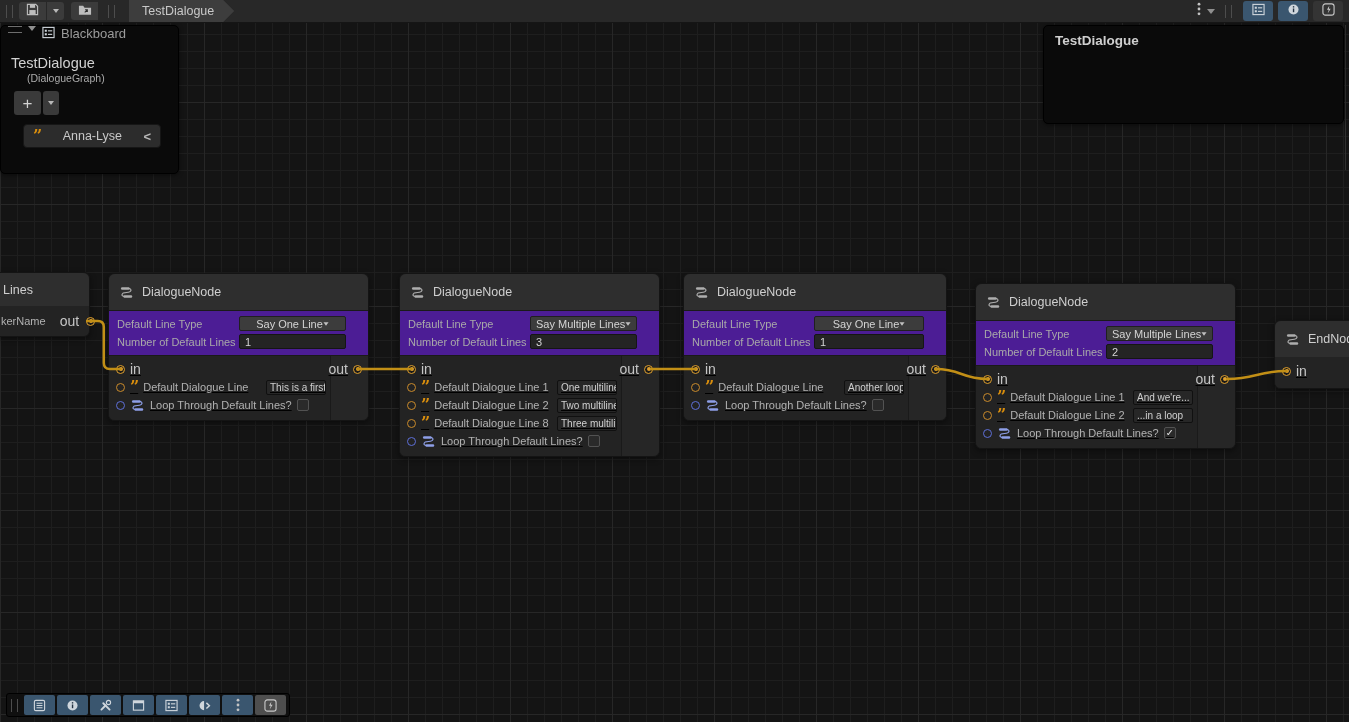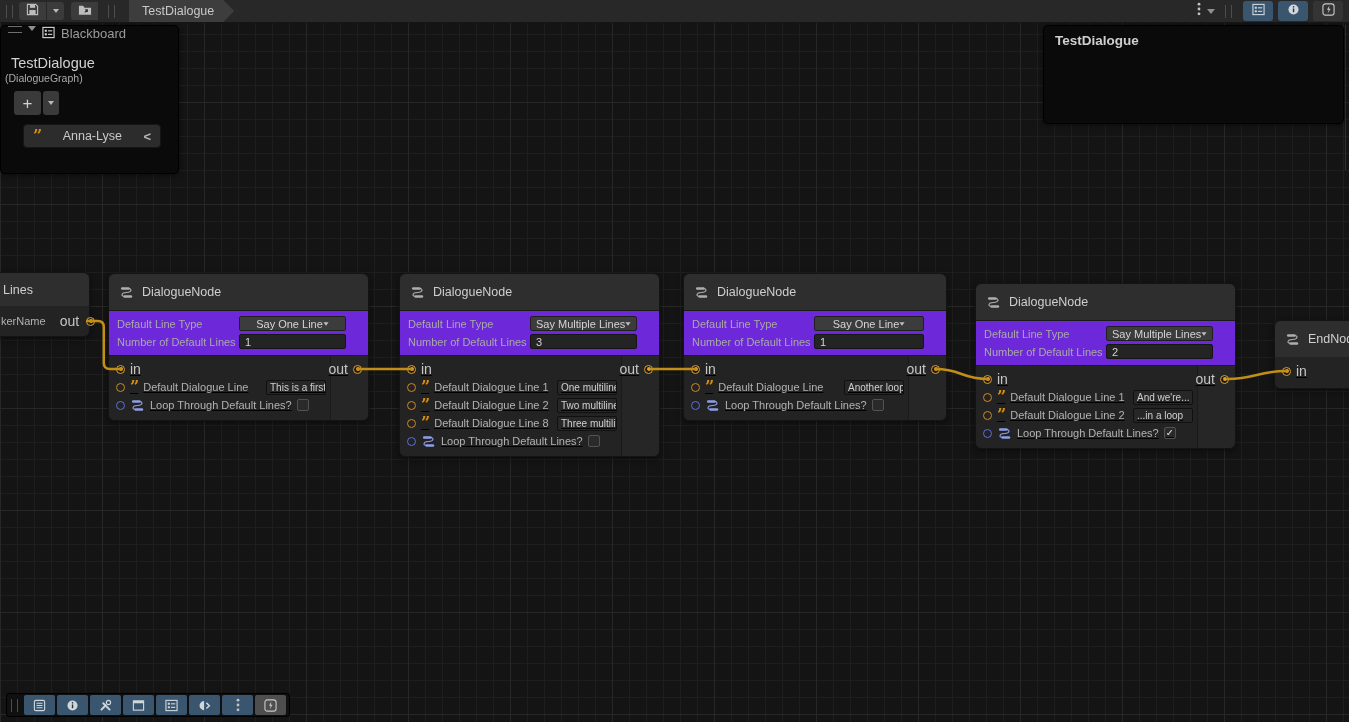--- a/index.html
+++ b/index.html
@@ -34,40 +34,40 @@
   .sqbtn.off{background:#343434;}
   .kebab-wrap{display:flex;align-items:center;gap:6px;padding:0 4px;}
 
   
   .panel{position:absolute;background:#0a0a0a;border:1px solid #000;border-radius:5px;z-index:20;box-shadow:0 1px 4px rgba(0,0,0,.5);}
   .panel-header{height:23px;display:flex;gap:6px;padding:0 7px;}
   .hhandle{width:14px;height:5px;border-top:1px solid #6e6e6e;border-bottom:1px solid #6e6e6e;flex:0 0 auto;}
   .panel-title{font-size:13px;color:#9b9b9b;white-space:nowrap;}
   #blackboard{left:0;top:25px;width:177px;height:147px;}
   #bb-name{margin:6px 10px 0;font-size:14.5px;color:#d2d2d2;}
-  #bb-type{margin:1px 4px 0;font-size:10.5px;color:#ababab;}
+  #bb-type{margin:1px 26px 0;font-size:10.5px;color:#ababab;}
   #bb-btnrow{display:flex;margin:7px 0 0 13px;}
   #bb-add{width:27px;height:24px;background:#3a3a3a;border-radius:3px;color:#d2d2d2;font-size:17px;display:flex;align-items:center;justify-content:center;line-height:1;}
   #bb-addarrow{width:16px;height:24px;background:#3a3a3a;border-radius:3px;margin-left:2px;display:flex;align-items:center;justify-content:center;}
   #bb-pill{margin:9px 0 0 22px;width:138px;height:24px;background:#2c2c2c;border:1px solid #161616;border-radius:4px;
     display:flex;align-items:center;padding:0 9px;gap:8px;box-sizing:border-box;}
   .q-icon{color:#d98e0d;font-weight:bold;font-size:16px;line-height:8px;letter-spacing:-1px;font-family:"DejaVu Serif",serif;flex:0 0 auto;}
   #bb-pill .fname{flex:1;text-align:center;font-size:12.5px;color:#c8c8c8;}
   #bb-pill .chev{font-size:13px;font-weight:bold;color:#b8b8b8;}
   #inspector{left:1043px;top:25px;width:299px;height:97px;}
   #insp-name{margin:7px 11px 0;font-size:13.5px;font-weight:bold;color:#cfcfcf;}
   #side-strip{position:absolute;left:1345px;top:25px;width:1px;height:145px;background:#303030;z-index:5;}
 
   
   .node{position:absolute;background:#232323;border:1px solid #141414;border-radius:6px;
     box-shadow:0 2px 6px rgba(0,0,0,.45);box-sizing:border-box;z-index:10;}
   .node-title{height:36px;display:flex;align-items:center;gap:8px;padding:0 10px;background:#2e2e2e;
     border-radius:6px 6px 0 0;font-size:12.5px;color:#cfcfcf;}
   .node.start .node-title{height:33px;padding:0 10px;}
-  .node-props{background:#6d28d9;border-top:1px solid #1a1a1a;border-bottom:1px solid #1a1a1a;
+  .node-props{background:#4c1d95;border-top:1px solid #1a1a1a;border-bottom:1px solid #1a1a1a;
     padding:5px 22px 6px 8px;display:grid;gap:3px;}
   .prop-row{display:flex;align-items:center;height:15px;}
   .prop-label{width:122px;flex:0 0 auto;font-size:11px;color:#a9a9a9;white-space:nowrap;}
   .dropdown{flex:1;height:15px;background:#3c3c3c;border:1px solid #202020;border-radius:2px;
     display:flex;align-items:center;justify-content:center;padding:0 5px;box-sizing:border-box;}
   .dd-val{font-size:11px;color:#d4d4d4;white-space:nowrap;}
   .dropdown .caret{border-top-color:#c0c0c0;transform:scale(.85);}
   .textfield{flex:1;height:15px;background:#242424;border:1px solid #151515;border-radius:2px;
     font-size:11px;color:#d4d4d4;padding:0 5px;box-sizing:border-box;line-height:14px;}
   .node-body{display:flex;background:#232323;border-radius:0 0 6px 6px;text-decoration:underline;}

